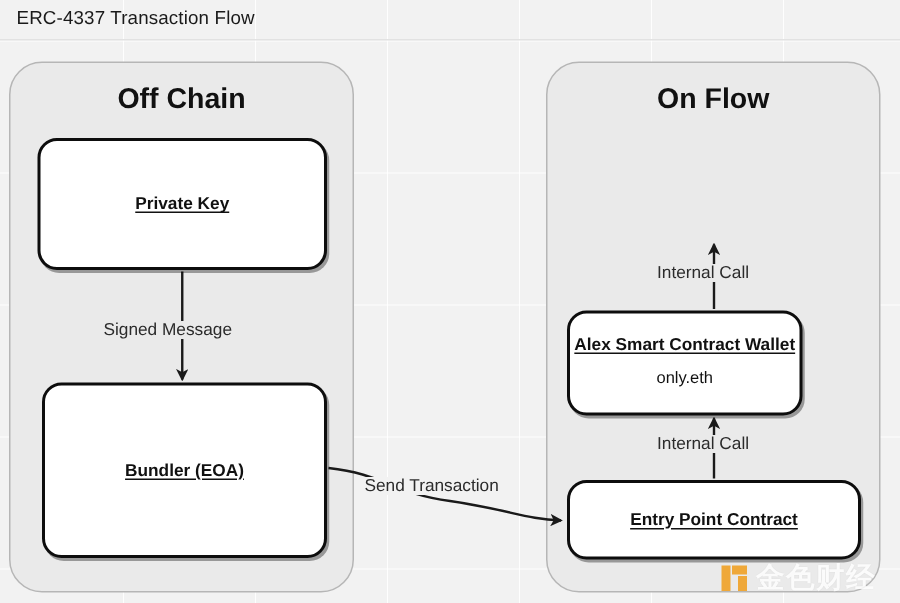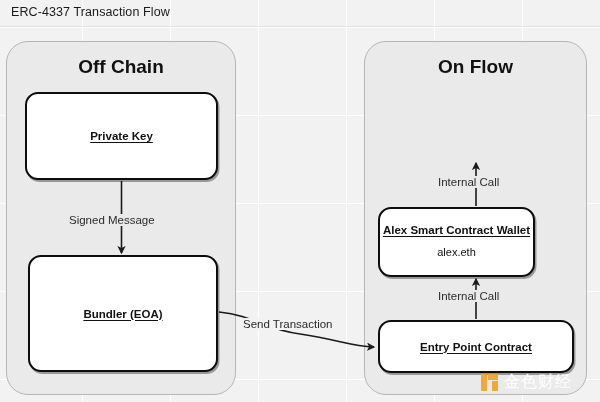--- a/index.html
+++ b/index.html
@@ -136,21 +136,21 @@
     position: relative;
   }
   #watermark-logo .sq {
     position: absolute;
     background: #f0a32a;
   }
   #watermark-logo .sq-a { left: 0; top: 0; width: 6px; height: 17px; }
   #watermark-logo .sq-b { left: 7px; top: 0; width: 10px; height: 6px; }
   #watermark-logo .sq-c { left: 11px; top: 7px; width: 6px; height: 10px; }
   #watermark-text {
-    font-size: 16px;
+    font-size: 19px;
     font-weight: bold;
     color: rgba(255,255,255,0.92);
     letter-spacing: 1px;
     text-shadow: 0 0 1px rgba(0,0,0,0.10);
     white-space: nowrap;
   }
 </style>
 </head>
 <body>
 
@@ -188,21 +188,21 @@
     <div class="node-title">Private Key</div>
   </div>
 
   <div class="node" id="node-bundler">
     <div class="node-title">Bundler (EOA)</div>
   </div>
 
 
   <div class="node" id="node-wallet">
     <div class="node-title">Alex Smart Contract Wallet</div>
-    <div class="node-sub" style="margin-top:9px;">alex.eth</div>
+    <div class="node-sub" style="margin-top:9px;">only.eth</div>
   </div>
 
   <div class="node" id="node-entrypoint">
     <div class="node-title">Entry Point Contract</div>
   </div>
 
   <div class="edge-label" id="label-signed-message">Signed Message</div>
   <div class="edge-label" id="label-internal-call-1">Internal Call</div>
   <div class="edge-label" id="label-internal-call-2">Internal Call</div>
   <div class="edge-label" id="label-send-transaction">Send Transaction</div>

